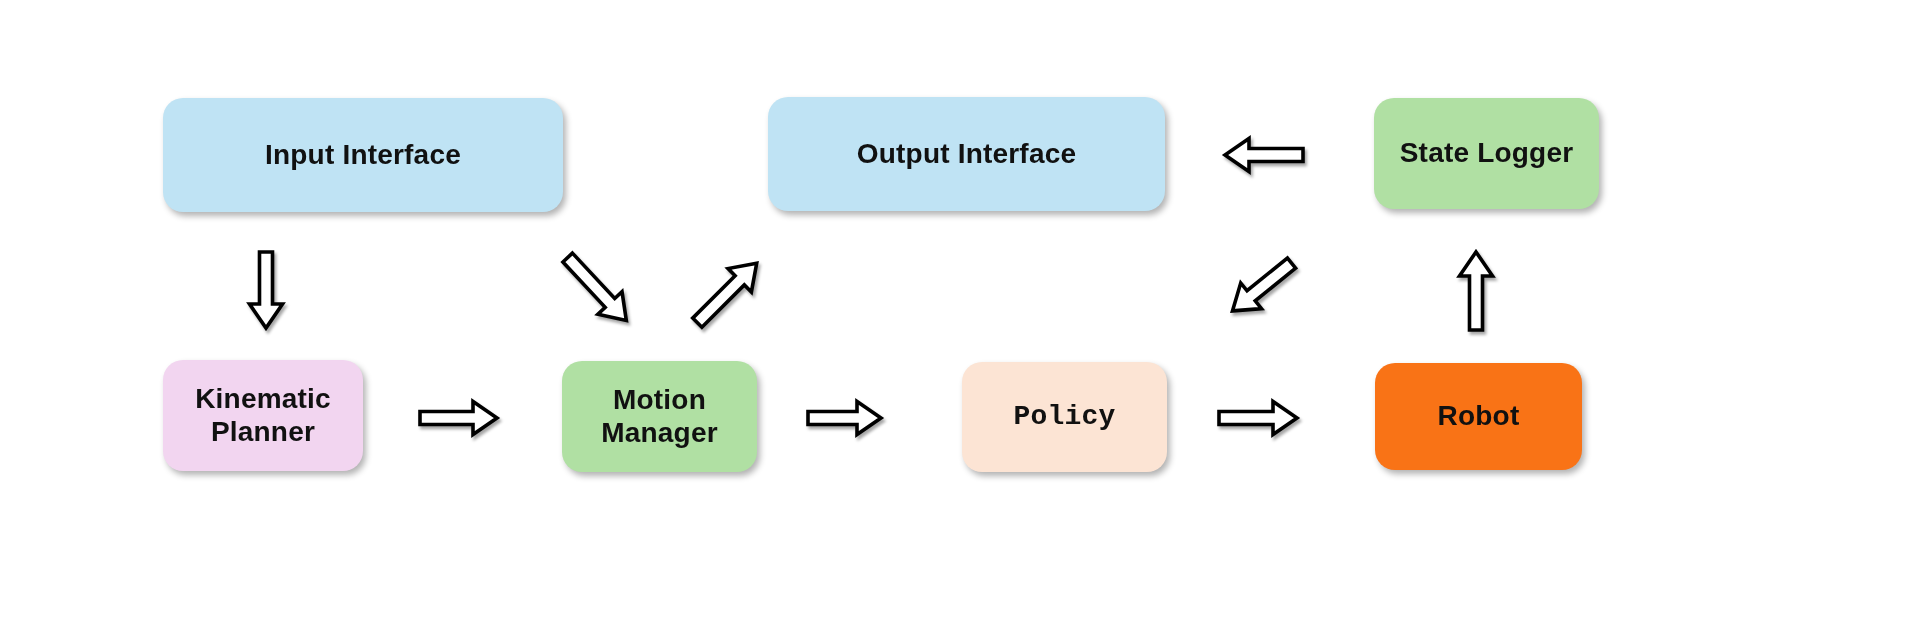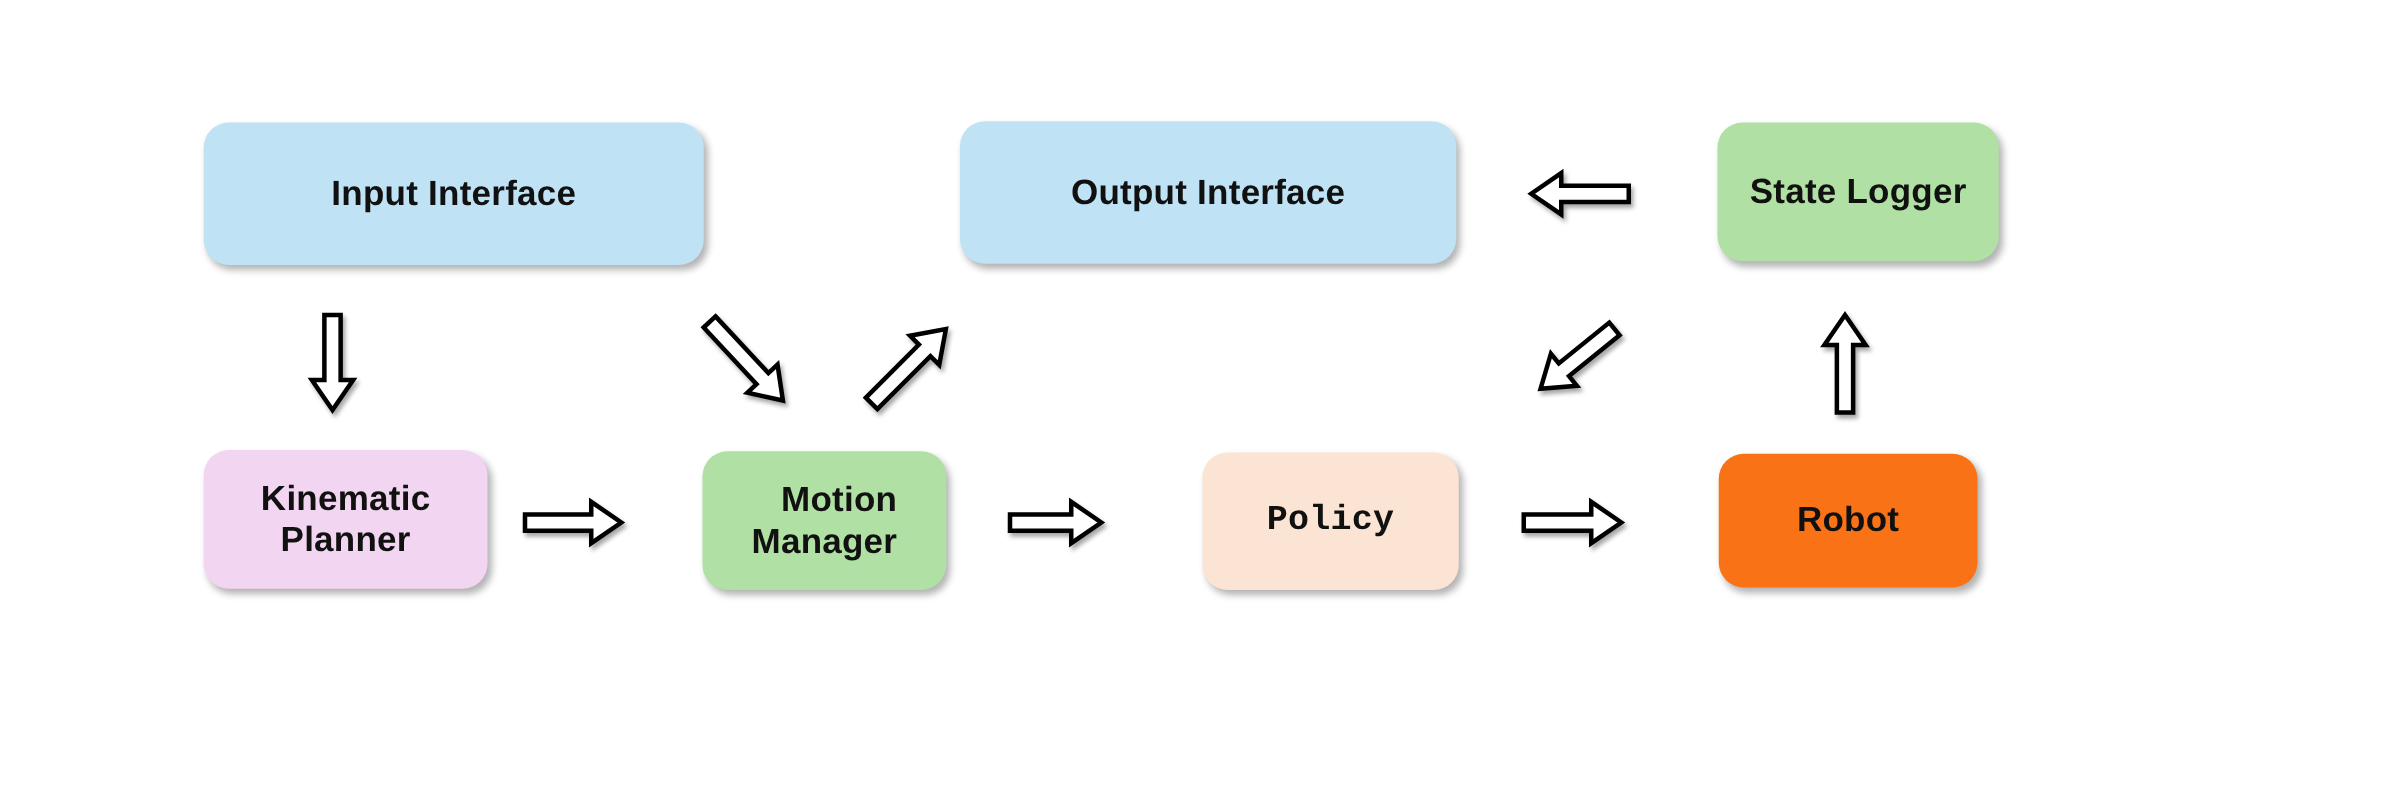--- a/index.html
+++ b/index.html
@@ -40,26 +40,26 @@
 <div id="diagram-canvas" style="background: rgb(255, 255, 255); width: 1920px; height: 634px;">
     <div class="node" style="left: 768px; top: 97px; width: 397px; height: 114px; background: rgb(191, 227, 244);">
       <span class="node-label" style="color: rgb(17, 17, 17);">Output Interface</span>
     </div>
     <div class="node" style="left: 163px; top: 98px; width: 400px; height: 114px; background: rgb(191, 227, 244);">
       <span class="node-label" style="color: rgb(17, 17, 17);">Input Interface</span>
     </div>
     <div class="node" style="left: 1374px; top: 98px; width: 225px; height: 111px; background: rgb(176, 224, 163);">
       <span class="node-label" style="color: rgb(17, 17, 17);">State Logger</span>
     </div>
-    <div class="node" style="left: 163px; top: 360px; width: 227px; height: 111px; background: rgb(242, 213, 240); align-items: center;">
+    <div class="node" style="left: 163px; top: 360px; width: 200px; height: 111px; background: rgb(242, 213, 240); align-items: center;">
       <span class="node-label" style="color: rgb(17, 17, 17);">Kinematic
 Planner</span>
     </div>
     <div class="node" style="left: 562px; top: 361px; width: 195px; height: 111px; background: rgb(176, 224, 163);">
-      <span class="node-label" style="color: rgb(17, 17, 17); text-align: right;">Motion
+      <span class="node-label" style="color: rgb(17, 17, 17);">Motion
 Manager</span>
     </div>
     <div class="node" style="left: 962px; top: 362px; width: 205px; height: 110px; background: rgb(252, 228, 212);">
       <span class="node-label" style="color: rgb(17, 17, 17); font-family: Liberation Mono, monospace;">Policy</span>
     </div>
     <div class="node" style="left: 1375px; top: 363px; width: 207px; height: 107px; background: #f97316;">
       <span class="node-label" style="color: rgb(17, 17, 17);">Robot</span>
     </div>
     <div class="arrow-wrap" style="left: 226px; top: 272px; width: 80px; height: 36px;">
       <svg width="80" height="36" viewBox="0 0 80 36" style="transform: rotate(90deg); transform-origin: 50% 50%;">

